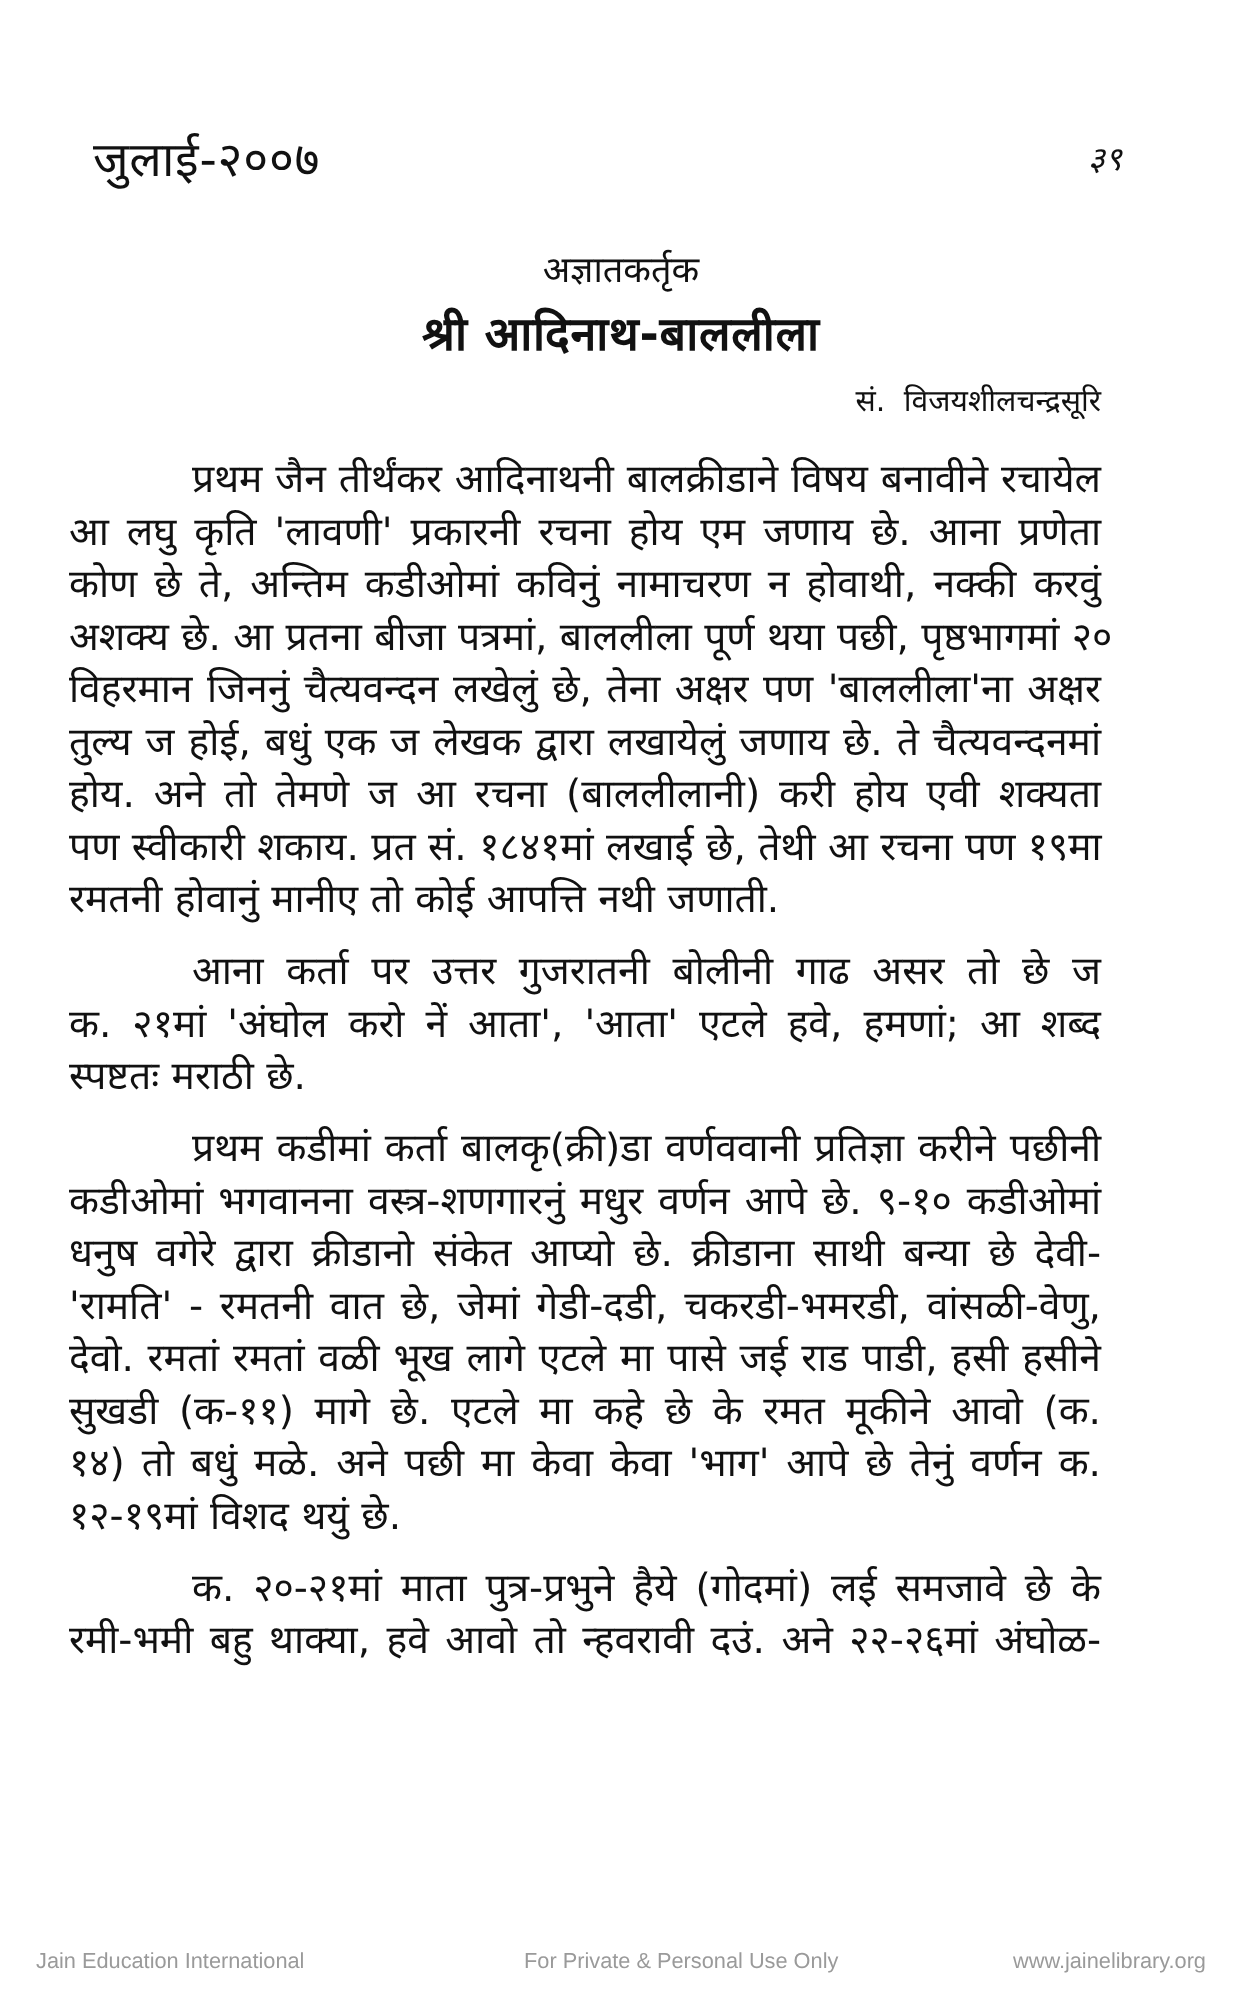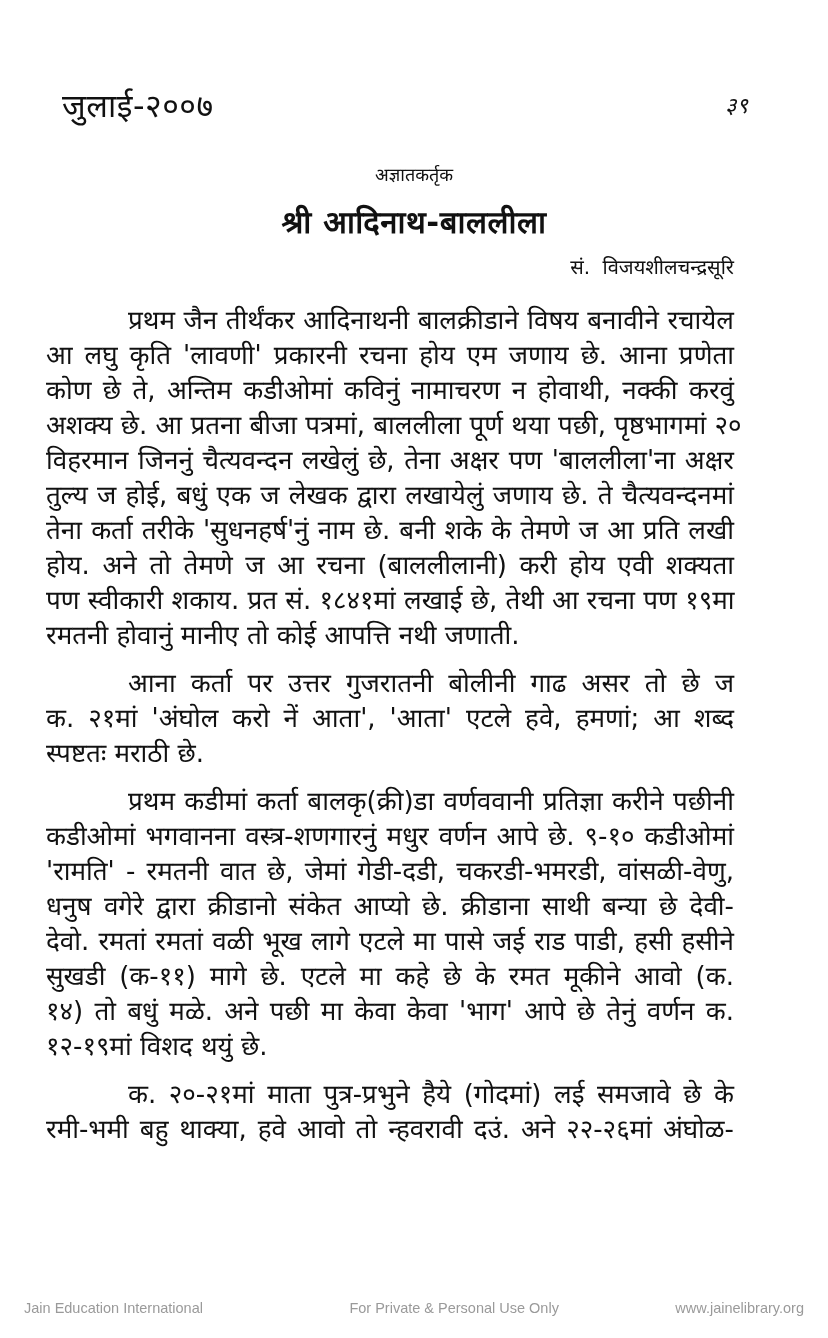--- a/index.html
+++ b/index.html
@@ -33,21 +33,21 @@
     .header-page {
       font-size: 22px;
       font-style: italic;
     }
     .subtitle {
       position: absolute;
       top: 162px;
       left: 0;
       width: 828px;
       text-align: center;
-      font-size: 18px;
+      font-size: 24px;
     }
     .title {
       position: absolute;
       top: 200px;
       left: 0;
       width: 828px;
       text-align: center;
       font-size: 31px;
       font-weight: bold;
       letter-spacing: 0.5px;
@@ -119,35 +119,34 @@
 <div class="editor">सं.  विजयशीलचन्द्रसूरि</div>
 
 <div class="body-text">
   <p class="para">
     <span class="line first">प्रथम जैन तीर्थंकर आदिनाथनी बालक्रीडाने विषय बनावीने रचायेल</span>
     <span class="line">आ लघु कृति 'लावणी' प्रकारनी रचना होय एम जणाय छे. आना प्रणेता</span>
     <span class="line">कोण छे ते, अन्तिम कडीओमां कविनुं नामाचरण न होवाथी, नक्की करवुं</span>
     <span class="line">अशक्य छे. आ प्रतना बीजा पत्रमां, बाललीला पूर्ण थया पछी, पृष्ठभागमां २०</span>
     <span class="line">विहरमान जिननुं चैत्यवन्दन लखेलुं छे, तेना अक्षर पण 'बाललीला'ना अक्षर</span>
     <span class="line">तुल्य ज होई, बधुं एक ज लेखक द्वारा लखायेलुं जणाय छे. ते चैत्यवन्दनमां</span>
-    <span class="line">तेना कर्ता तरीके 'सुधनहर्ष'नुं नाम छे. बनी शके के तेमणे ज आ प्रति लखी</span>
     <span class="line">होय. अने तो तेमणे ज आ रचना (बाललीलानी) करी होय एवी शक्यता</span>
     <span class="line">पण स्वीकारी शकाय. प्रत सं. १८४१मां लखाई छे, तेथी आ रचना पण १९मा</span>
     <span class="line last">रमतनी होवानुं मानीए तो कोई आपत्ति नथी जणाती.</span>
   </p>
   <p class="para">
     <span class="line first">आना कर्ता पर उत्तर गुजरातनी बोलीनी गाढ असर तो छे ज</span>
     <span class="line">क. २१मां 'अंघोल करो नें आता', 'आता' एटले हवे, हमणां; आ शब्द</span>
     <span class="line last">स्पष्टतः मराठी छे.</span>
   </p>
   <p class="para">
     <span class="line first">प्रथम कडीमां कर्ता बालकृ(क्री)डा वर्णववानी प्रतिज्ञा करीने पछीनी</span>
     <span class="line">कडीओमां भगवानना वस्त्र-शणगारनुं मधुर वर्णन आपे छे. ९-१० कडीओमां</span>
+    <span class="line">धनुष वगेरे द्वारा क्रीडानो संकेत आप्यो छे. क्रीडाना साथी बन्या छे देवी-</span>
     <span class="line">'रामति' - रमतनी वात छे, जेमां गेडी-दडी, चकरडी-भमरडी, वांसळी-वेणु,</span>
-    <span class="line">धनुष वगेरे द्वारा क्रीडानो संकेत आप्यो छे. क्रीडाना साथी बन्या छे देवी-</span>
     <span class="line">देवो. रमतां रमतां वळी भूख लागे एटले मा पासे जई राड पाडी, हसी हसीने</span>
     <span class="line">सुखडी (क-११) मागे छे. एटले मा कहे छे के रमत मूकीने आवो (क.</span>
     <span class="line">१४) तो बधुं मळे. अने पछी मा केवा केवा 'भाग' आपे छे तेनुं वर्णन क.</span>
     <span class="line last">१२-१९मां विशद थयुं छे.</span>
   </p>
   <p class="para">
     <span class="line first">क. २०-२१मां माता पुत्र-प्रभुने हैये (गोदमां) लई समजावे छे के</span>
     <span class="line">रमी-भमी बहु थाक्या, हवे आवो तो न्हवरावी दउं. अने २२-२६मां अंघोळ-</span>
   </p>
 </div>

